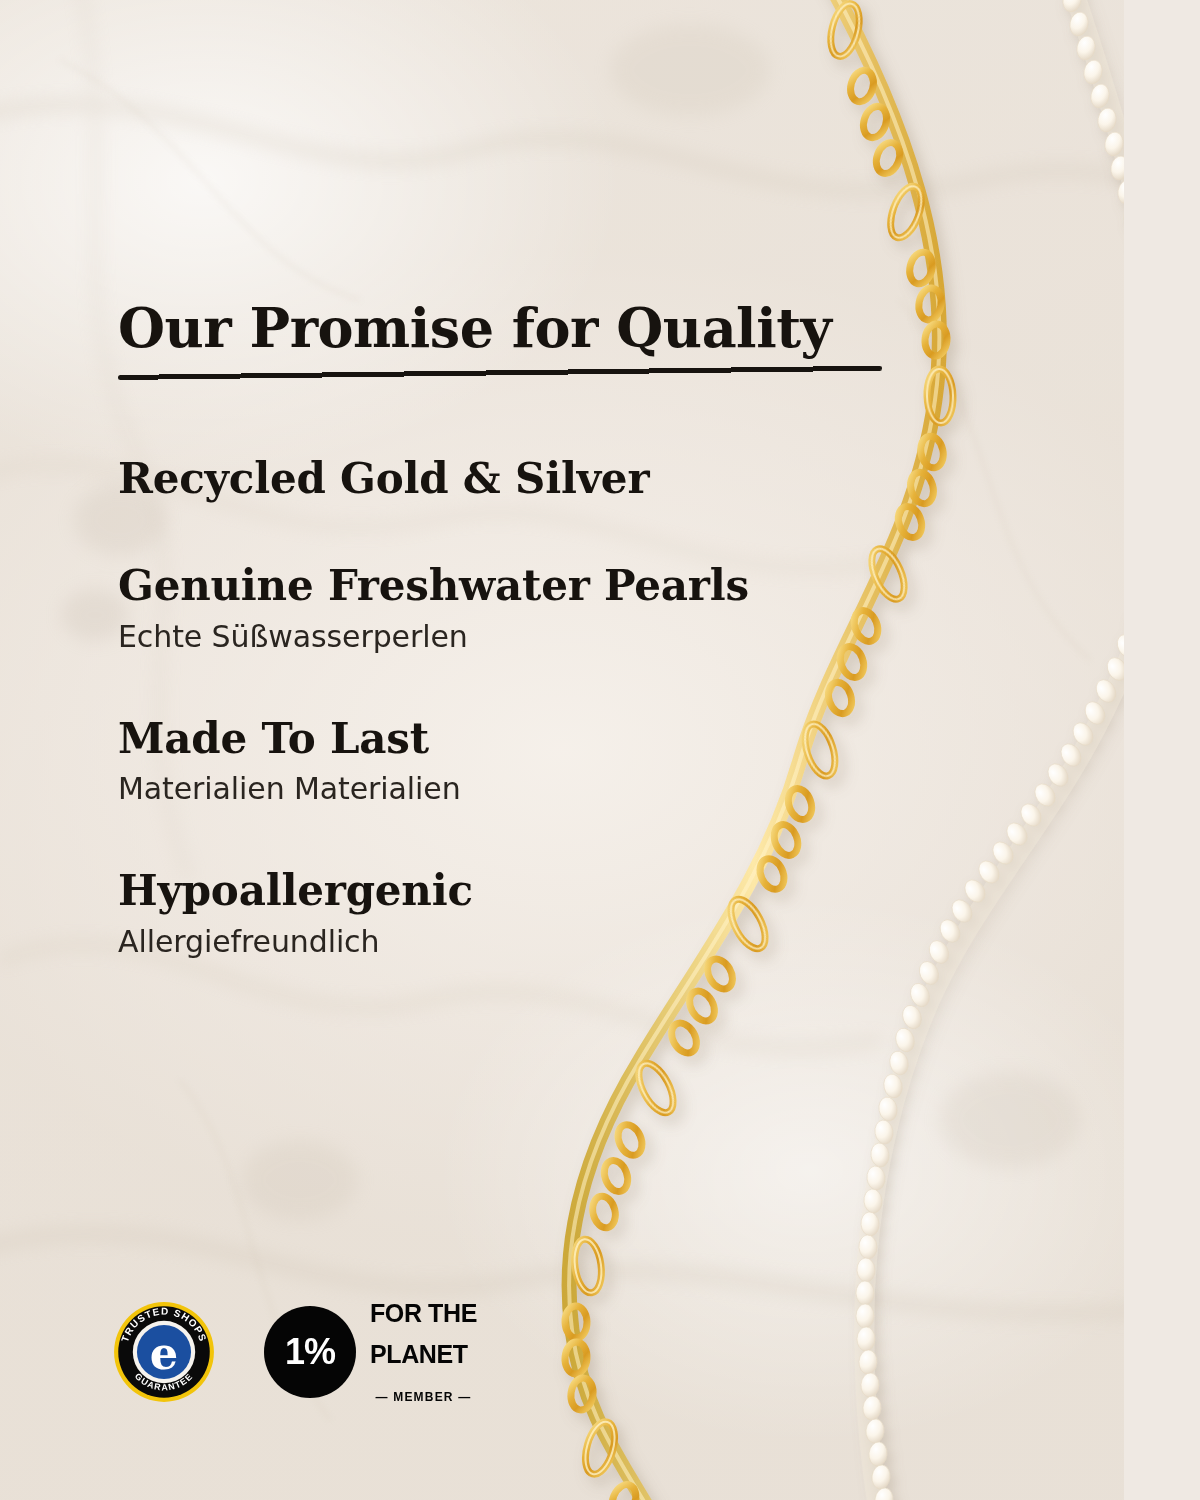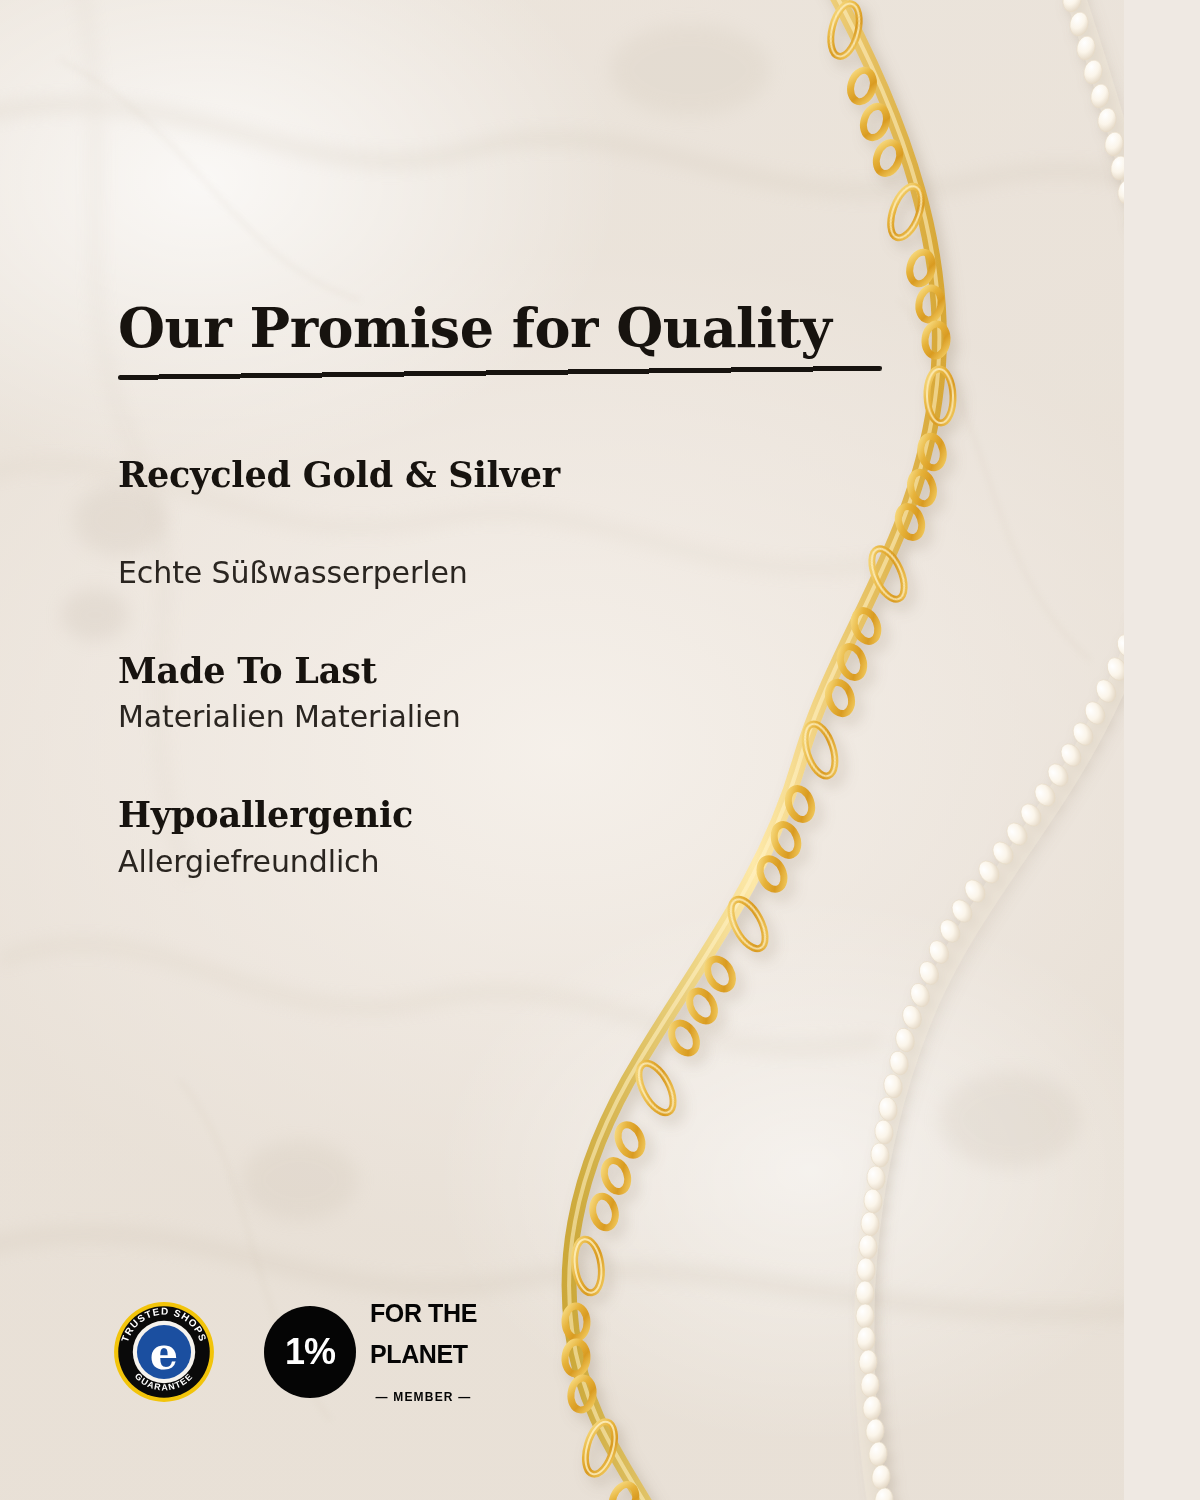--- a/index.html
+++ b/index.html
@@ -68,21 +68,21 @@
     margin-top: 74px;
   }
   .promise-item {
     margin-bottom: 58px;
   }
   .promise-item:last-child { margin-bottom: 0; margin-top: 45px; }
 
   .promise-en {
     font-family: "DejaVu Serif", serif;
     font-weight: 700;
-    font-size: 35px;
+    font-size: 42px;
     color: #17130f;
     line-height: 1.18;
     letter-spacing: -0.2px;
   }
   .promise-de {
     font-family: "DejaVu Sans", sans-serif;
     font-weight: 400;
     font-size: 30px;
     color: #2a2520;
     line-height: 1.3;
@@ -343,20 +343,21 @@
 
   <div class="content">
     <h1 class="title">Our Promise for Quality</h1>
     <div class="title-rule"></div>
 
     <ul class="promise-list">
       <li class="promise-item">
         <div class="promise-en">Recycled Gold &amp; Silver</div>
       </li>
       <li class="promise-item">
+        <div class="promise-en">Genuine Freshwater Pearls</div>
         <div class="promise-de">Echte Süßwasserperlen</div>
       </li>
       <li class="promise-item">
         <div class="promise-en">Made To Last</div>
         <div class="promise-de">Materialien Materialien</div>
       </li>
       <li class="promise-item">
         <div class="promise-en">Hypoallergenic</div>
         <div class="promise-de">Allergiefreundlich</div>
       </li>

